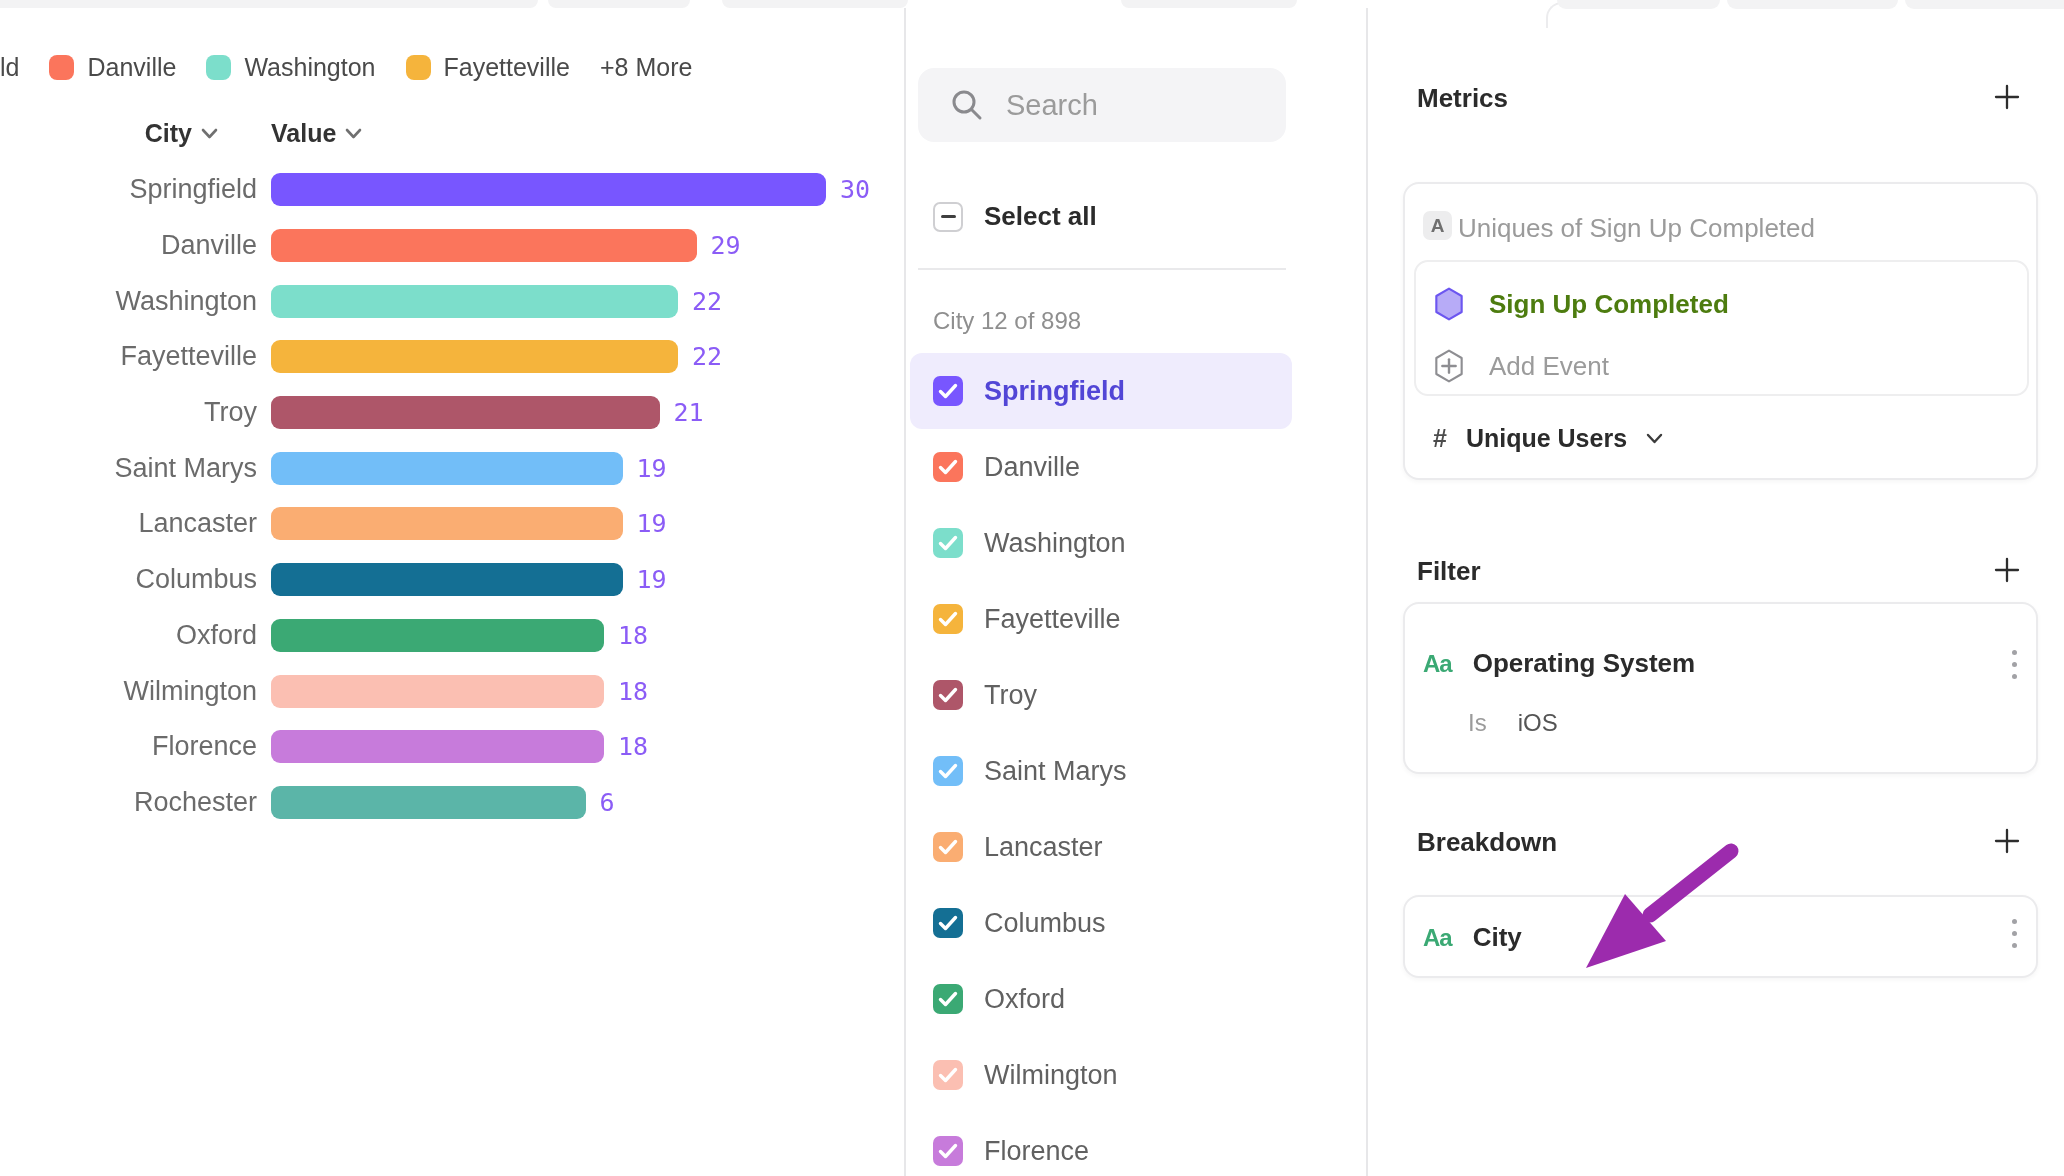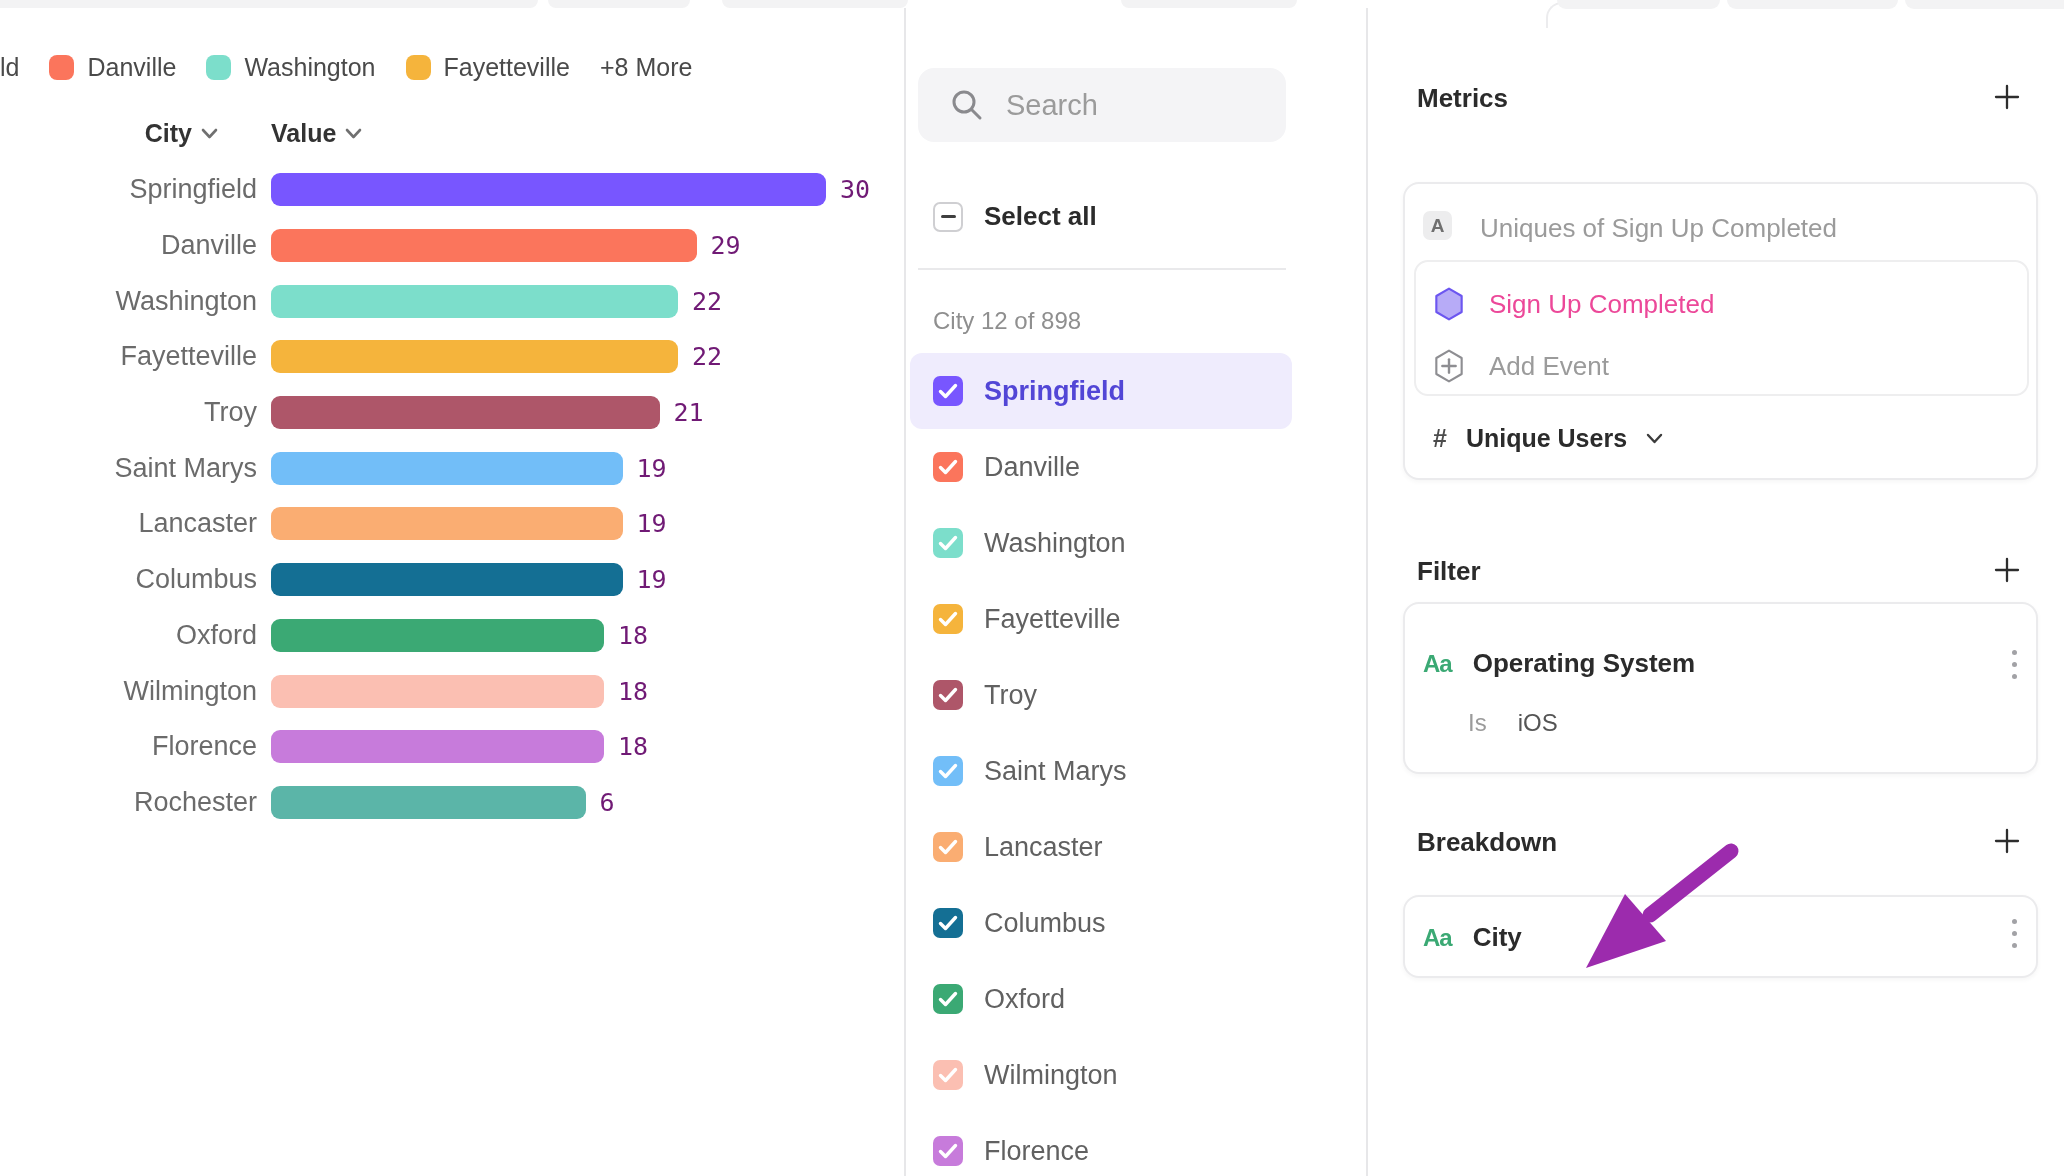--- a/index.html
+++ b/index.html
@@ -26,21 +26,21 @@
   .col-header { position:absolute; top:118px; height:30px; display:flex; align-items:center; gap:9px;
     font-size:25px; font-weight:600; color:#333; }
   .col-header.city { left:0; width:218px; justify-content:flex-end; }
   .col-header.value { left:271px; width:582px; }
   .chev { width:17px; height:11px; display:inline-block; }
 
   .chart-rows { position:absolute; left:0; top:162px; width:905px; }
   .crow { height:55.7px; display:flex; align-items:center; }
   .crow-label { width:257px; text-align:right; font-size:27px; color:#6b6b6b; }
   .crow-bar { height:33px; border-radius:9px; margin-left:14px; }
-  .crow-value { margin-left:14px; font-family:"DejaVu Sans Mono", monospace; font-size:25px; color:#701a75; }
+  .crow-value { margin-left:14px; font-family:"DejaVu Sans Mono", monospace; font-size:25px; color:#8b5cf6; }
 
   
   .vline { position:absolute; top:8px; bottom:0; width:2px; background:#e7e7e9; }
   .mid { position:absolute; left:905px; top:16px; width:477px; height:1176px; }
   .searchbox { position:absolute; left:13px; top:52px; width:368px; height:74px; border-radius:16px;
     background:#f4f4f6; display:flex; align-items:center; padding-left:32px; gap:22px; }
   .searchbox input { border:none; outline:none; background:transparent; font-family:"Liberation Sans",sans-serif;
     font-size:29px; color:#3c3c3c; width:250px; }
   .searchbox input::placeholder { color:#9b9b9b; }
   .selall { position:absolute; left:28px; top:185px; display:flex; align-items:center; gap:21px; }
@@ -58,24 +58,24 @@
   .litem.selected .litem-label { color:#5246d6; font-weight:600; }
 
   
   .right { position:absolute; left:1368px; top:0; width:696px; height:1176px; }
   .sec-head { position:absolute; left:49px; display:flex; align-items:center; font-size:26px; font-weight:700; color:#2b2b2b; }
   .plus-btn { position:absolute; left:626px; width:26px; height:26px; }
   .card { position:absolute; left:35px; width:635px; background:#fff; border:2px solid #ebebed;
     border-radius:16px; box-shadow:0 2px 5px rgba(0,0,0,0.04); }
   .abadge { position:absolute; left:18px; width:29px; height:29px; background:#ededee; border-radius:7px;
     display:flex; align-items:center; justify-content:center; font-size:19px; font-weight:600; color:#6f6f6f; }
-  .muted-text { position:absolute; left:75px; font-size:26px; color:#9b9b9b; }
+  .muted-text { position:absolute; left:53px; font-size:26px; color:#9b9b9b; }
   .inner-card { position:absolute; left:9px; width:615px; height:136px; border:2px solid #eeeeef; border-radius:14px; }
   .ev-row { position:absolute; left:17px; display:flex; align-items:center; gap:24px; }
-  .ev-label { font-size:26px; font-weight:400; color:#ec4899; }
+  .ev-label { font-size:26px; font-weight:700; color:#4d7c0f; }
   .ev-label.muted { color:#9b9b9b; font-weight:400; }
   .agg-row { position:absolute; left:28px; display:flex; align-items:center; gap:19px; }
   .hash { font-size:25px; font-weight:600; color:#4c4c4c; }
   .agg-label { font-size:25px; font-weight:600; color:#2b2b2b; }
   .aa { font-size:24px; font-weight:700; color:#3ba974; letter-spacing:-1px; }
   .prop-label { font-size:26px; font-weight:600; color:#2b2b2b; }
   .kebab { position:absolute; left:605px; width:8px; display:flex; flex-direction:column; gap:7px; align-items:center; }
   .kebab i { width:5px; height:5px; border-radius:50%; background:#a2a2a6; }
   .op { font-size:24px; color:#9b9b9b; }
   .opval { font-size:24px; color:#555; font-weight:400; }

